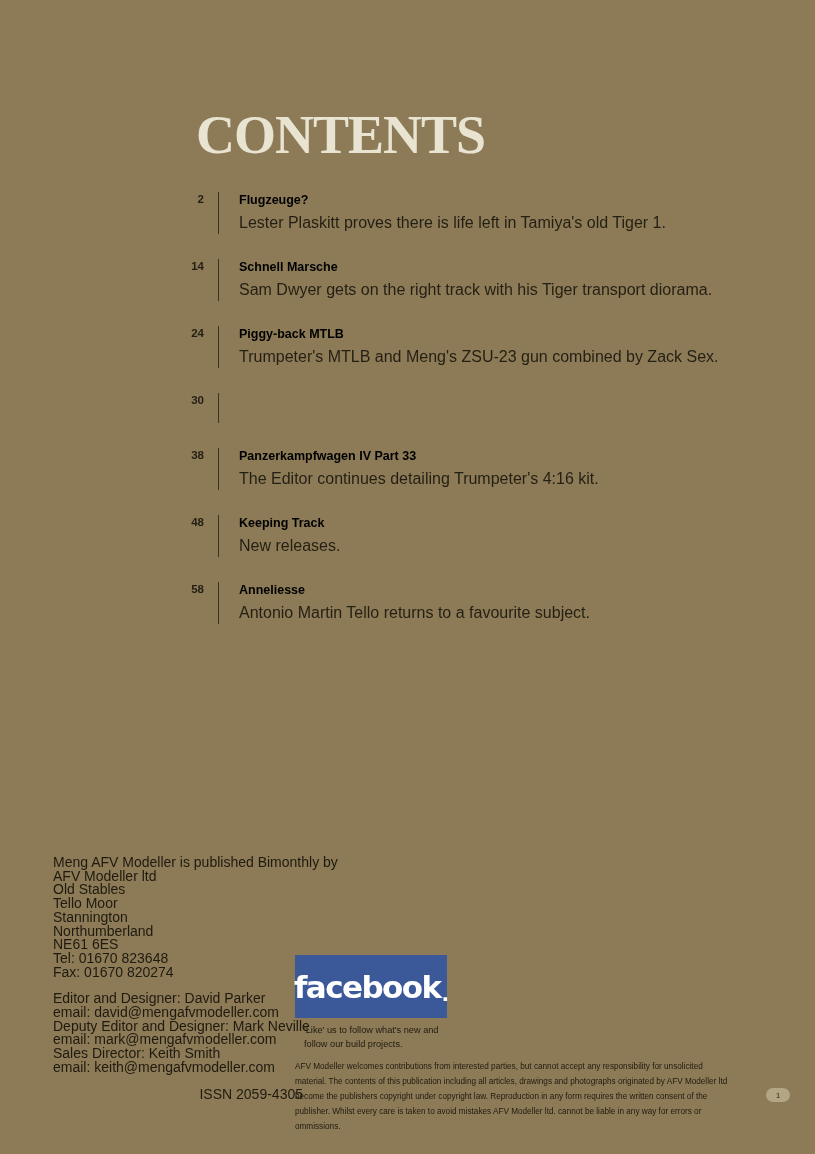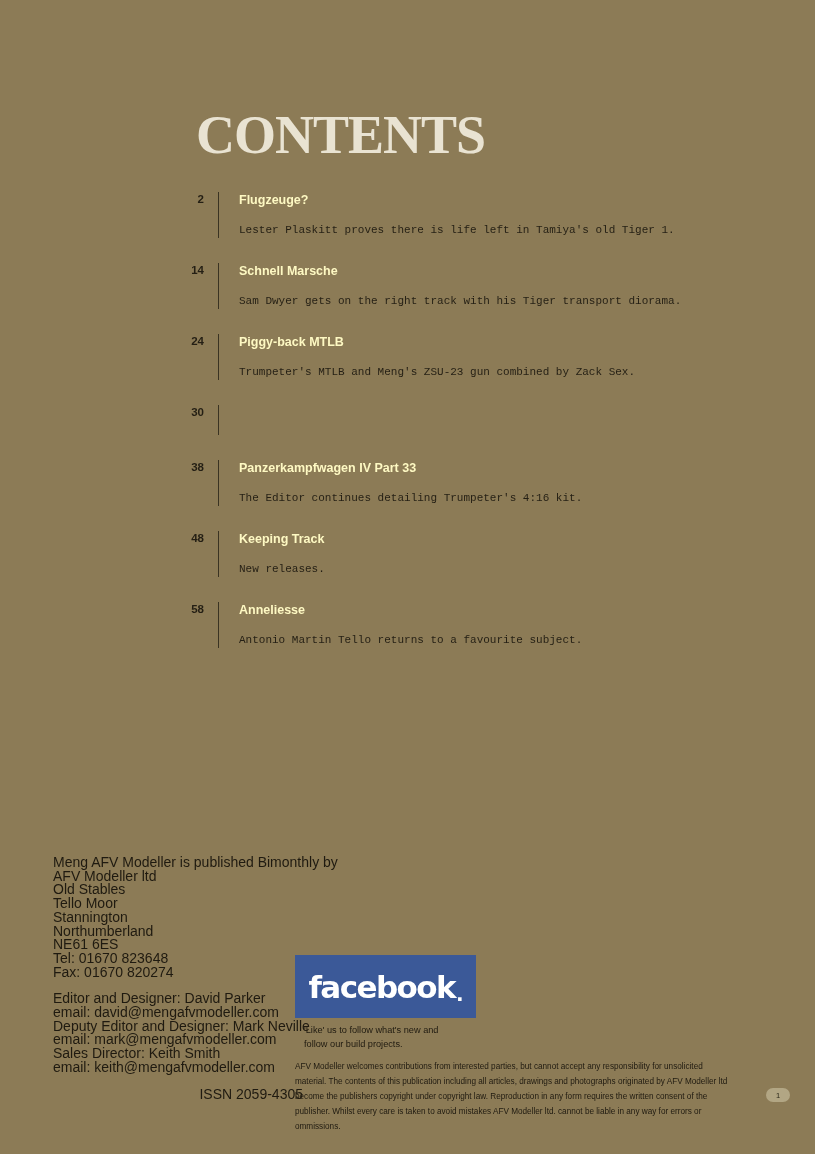--- a/index.html
+++ b/index.html
@@ -60,30 +60,29 @@
     margin: 0 20px 0 14px;
     align-self: stretch;
     min-height: 30px;
   }
   .toc-text {
     flex: 1;
   }
   .toc-heading {
     font-size: 12.5px;
     font-weight: bold;
-    color: #fef9c3;
+    color: #000000;
     line-height: 1.35;
   }
   .toc-desc {
-    font-size: 11px;
+    font-size: 16px;
     color: #241f14;
     line-height: 1.38;
-    margin-top: 14px;
+    margin-top: 3px;
     white-space: pre-line;
-    font-family: Liberation Mono, monospace;
   }
 
   
   .colophon {
     position: absolute;
     left: 53px;
     top: 856px;
     width: 250px;
     font-size: 14px;
     line-height: 13.7px;
@@ -98,21 +97,21 @@
   }
   .colophon .line {
     white-space: nowrap;
   }
 
   
   .fb-badge {
     position: absolute;
     left: 295px;
     top: 955px;
-    width: 181px;
+    width: 152px;
     height: 63px;
     background: #3b5998;
     display: flex;
     align-items: center;
     justify-content: center;
   }
   .fb-badge .fb-word {
     color: #ffffff;
     font-family: "DejaVu Sans", sans-serif;
     font-weight: bold;

